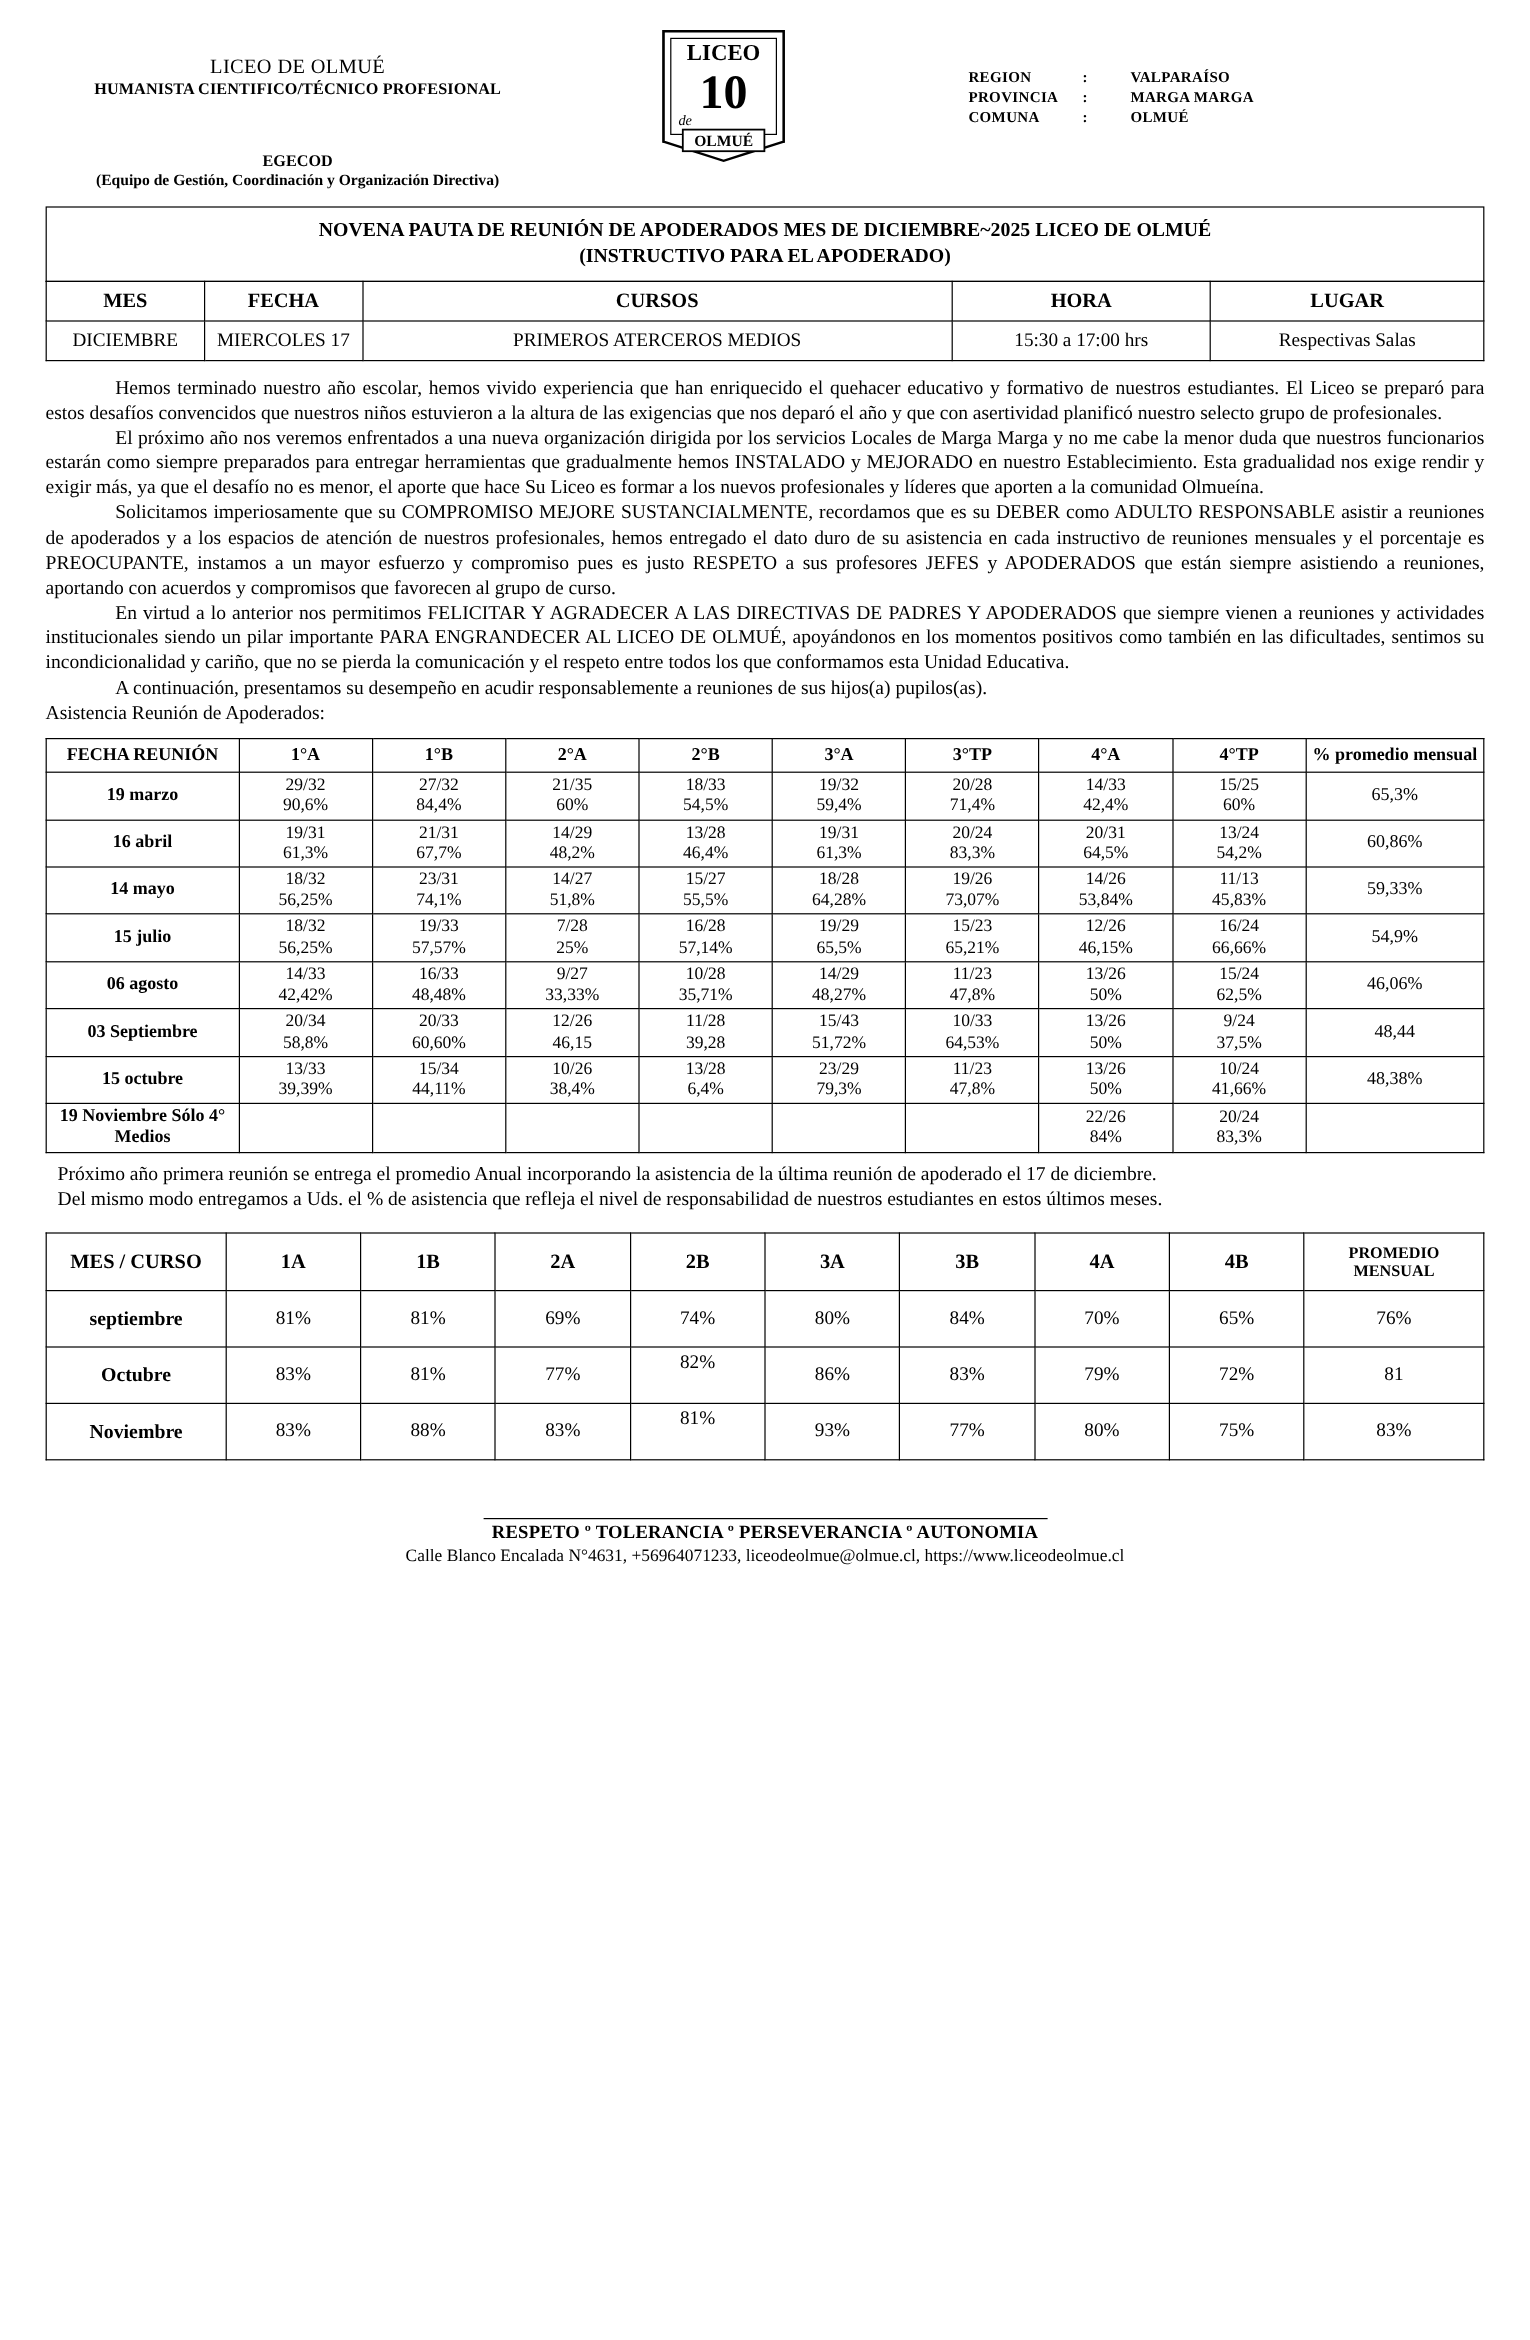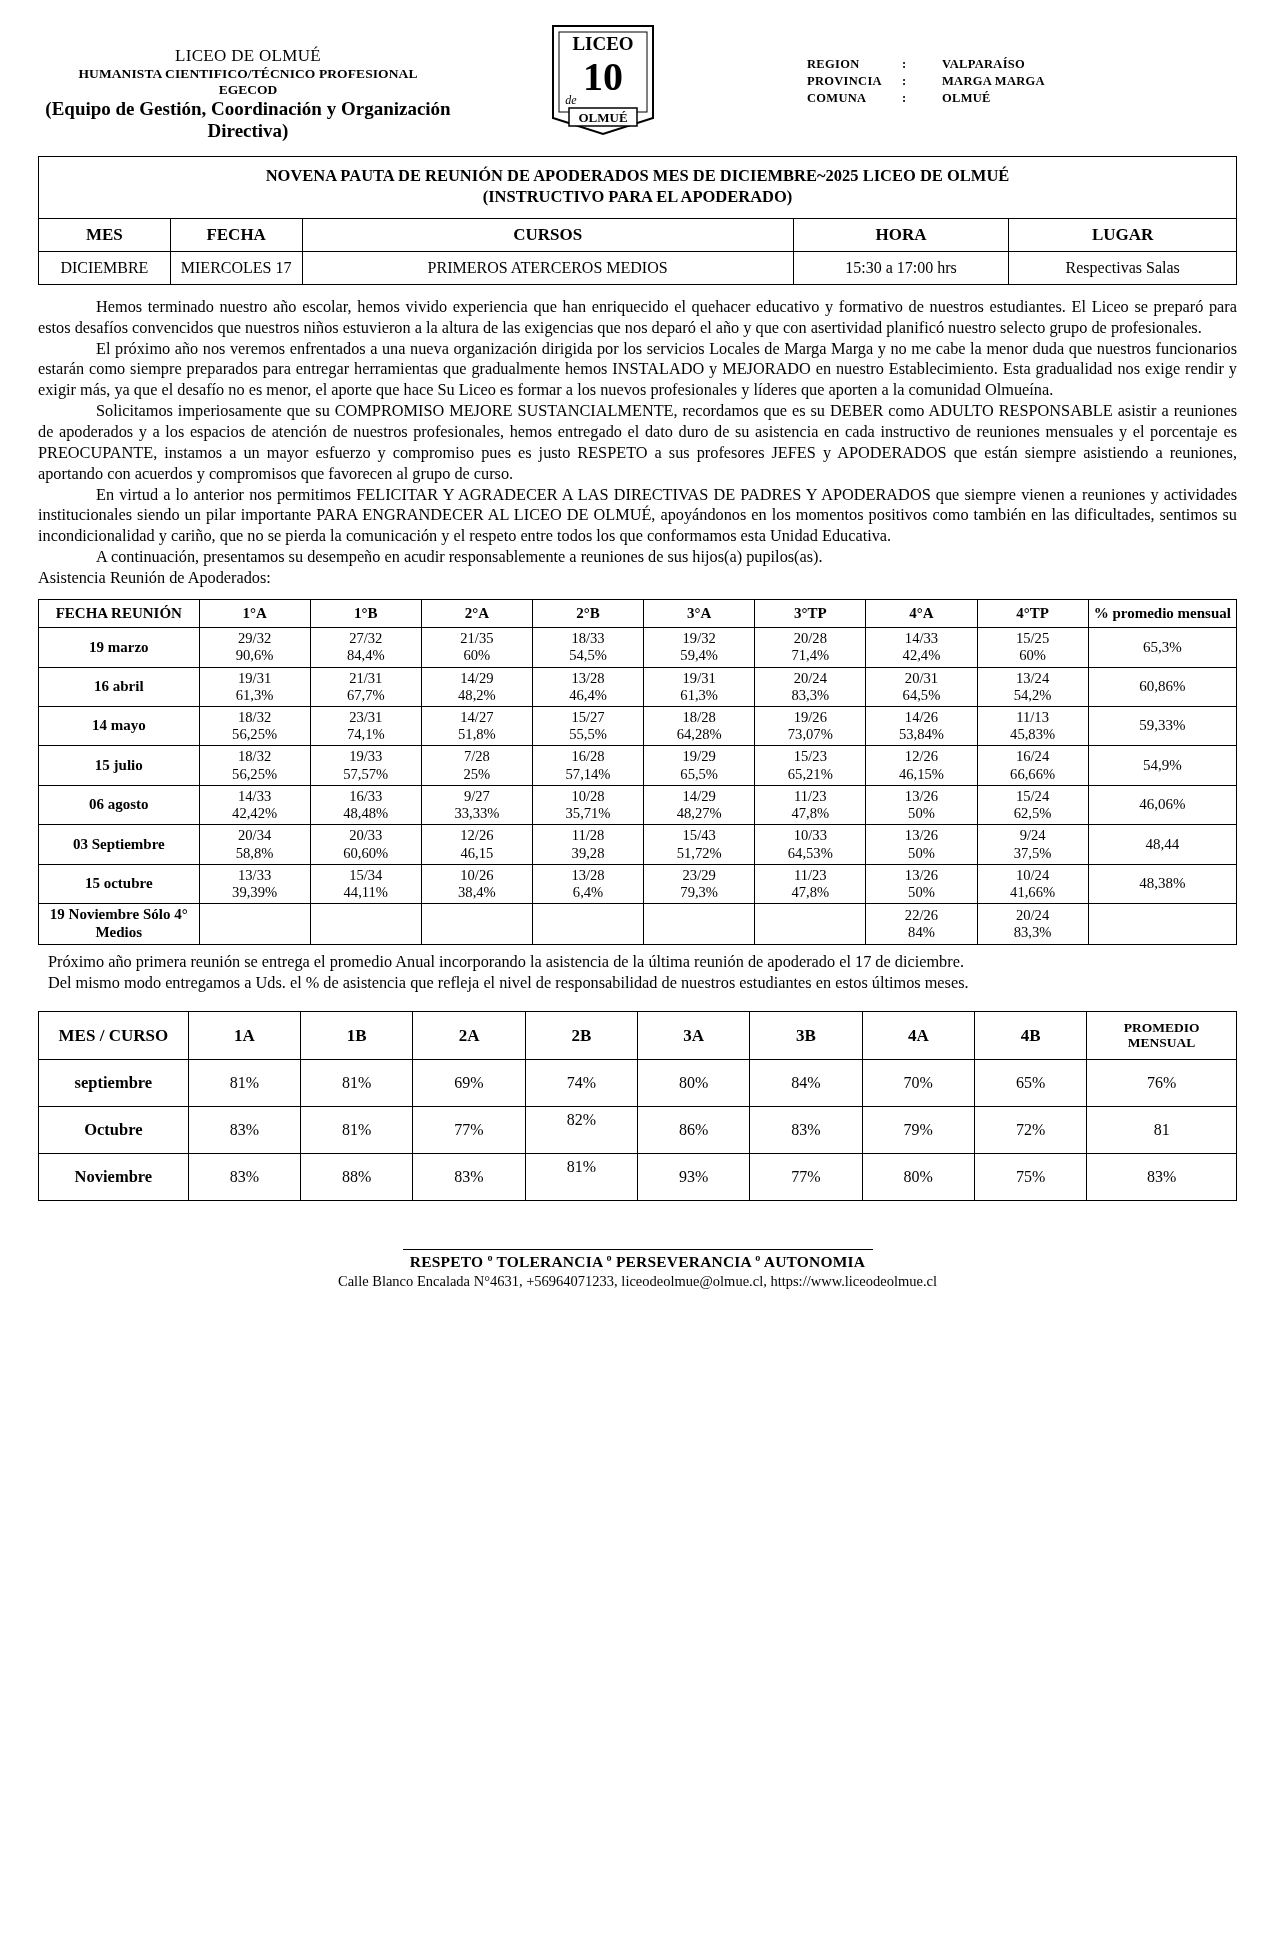--- a/index.html
+++ b/index.html
@@ -38,23 +38,24 @@
     letter-spacing: .3px;
   }
   .header-left .line2 {
     font-size: 13.5px;
     font-weight: bold;
     letter-spacing: .1px;
   }
   .header-left .line3 {
     font-size: 13.5px;
     font-weight: bold;
+    margin-top: 44px;
   }
   .header-left .line4 {
-    font-size: 19px;
+    font-size: 13px;
     font-weight: bold;
   }
   .header-center {
     width: 180px;
     display: flex;
     justify-content: flex-start;
     align-items: flex-start;
   }
   .logo {
     width: 120px;

